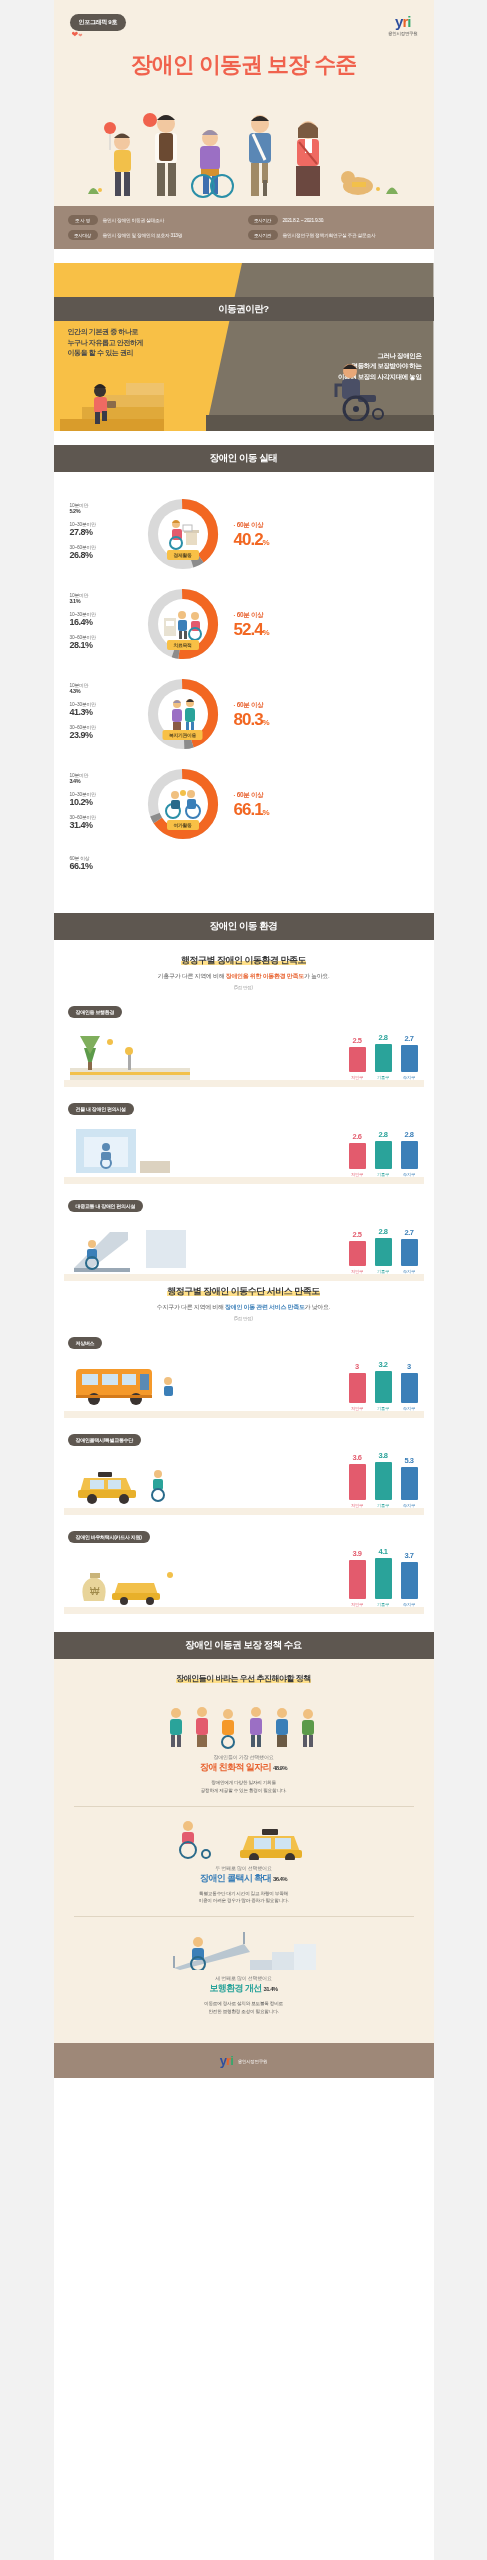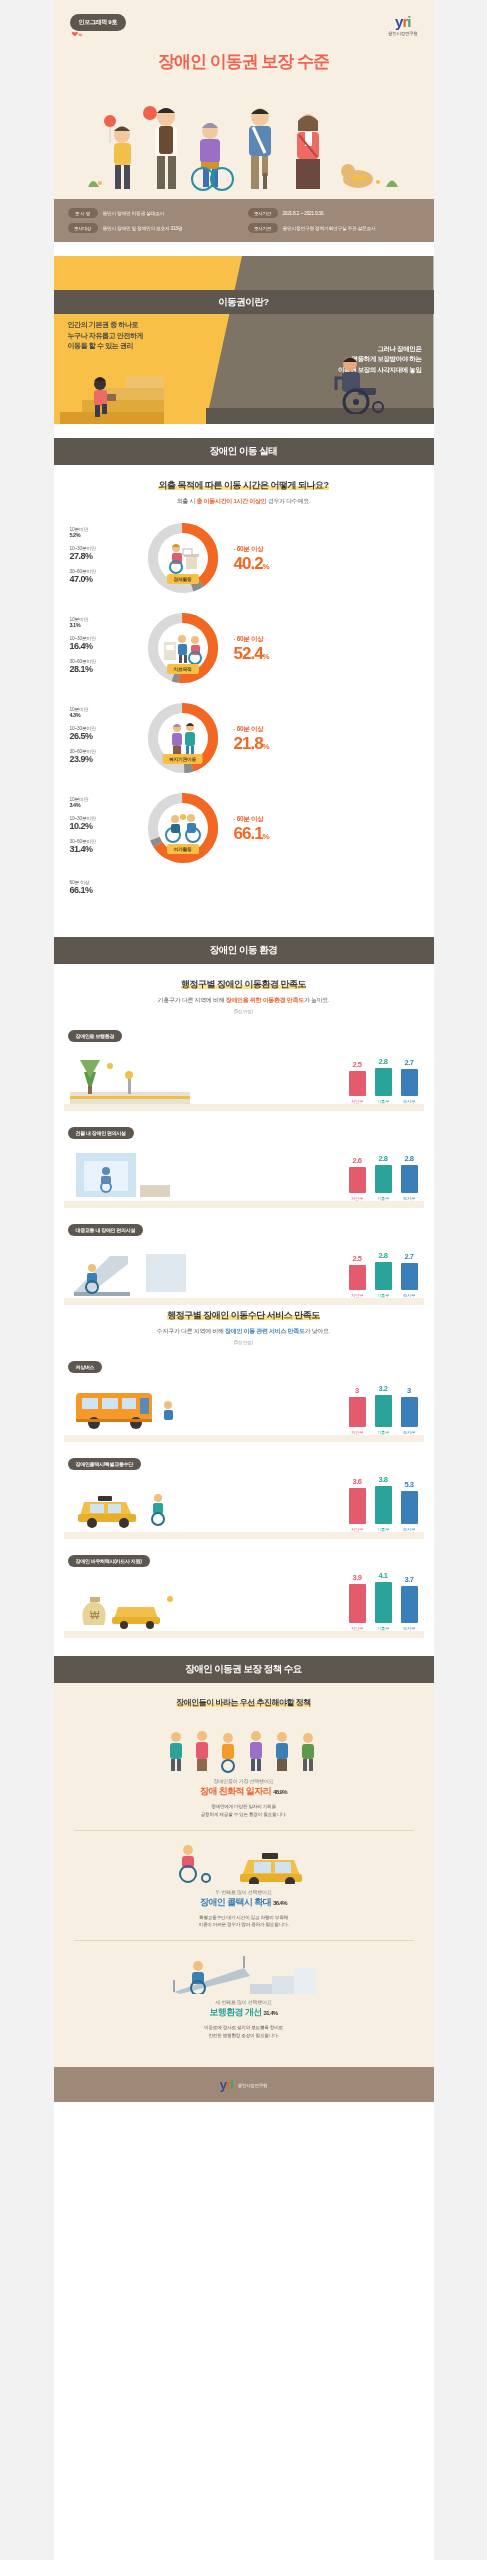--- a/index.html
+++ b/index.html
@@ -17,21 +17,21 @@
     background:#5e5750; color:#fff; font-size:6px; font-weight:bold;
     padding:4px 9px; border-radius:9px; letter-spacing:-.3px;
   }
   .logo { text-align:center; }
   .logo-mark { font-size:15px; font-weight:bold; color:#3b5ba5; letter-spacing:-1px; line-height:1; }
   .logo-mark .d1{color:#2d4e9e;} .logo-mark .d2{color:#e8632a;} .logo-mark .d3{color:#35a86b;}
   .logo-sub { font-size:4.5px; color:#4a4a4a; margin-top:2px; letter-spacing:-.3px; }
 
   .hero-title { text-align:center; margin-top:14px; position:relative; z-index:2; }
   .ht1 { font-size:17px; font-weight:bold; color:#3a3a3a; letter-spacing:-1px; }
-  .ht2 { font-size:17px; font-weight:bold; color:#f0624d; letter-spacing:-1px; margin-top:2px; }
+  .ht2 { font-size:22px; font-weight:bold; color:#f0624d; letter-spacing:-1px; margin-top:2px; }
   .hearts { position:absolute; left:18px; top:30px; color:#f0624d; font-size:8px; z-index:3; }
   .hearts span:nth-child(2){font-size:5px; opacity:.7;}
 
   
   .hero-illo { margin-top:10px; height:110px; position:relative; overflow:hidden; }
 
   .hero-info { background:#9e8878; padding:9px 14px; display:flex; gap:8px; }
   .hero-info-col { flex:1; display:flex; flex-direction:column; gap:5px; }
   .hi-row { display:flex; align-items:center; gap:5px; }
   .hi-lab {
@@ -275,42 +275,34 @@
       <circle cx="36" cy="50" r="3" fill="#2f3345"></circle>
       <circle cx="58" cy="55" r="5" fill="none" stroke="#2f3345" stroke-width="2"></circle>
       <path d="M22 26h-6v12" stroke="#3e4256" stroke-width="3" fill="none"></path>
     </svg>
   </div>
 
   <div class="sec-gap"></div>
 
   <div class="sec-head">장애인 이동 실태</div>
   <div class="stat-body">
-    <div class="q-head">
-      <div class="q-title">
-        <span class="mark">외출 목적에 따른 이동 시간은 어떻게 되나요?</span>
-      </div>
-      <div class="q-sub">
-        <span>외출 시 </span><span class="hl">총 이동시간이 1시간 이상인</span><span> 경우가 다수예요.</span>
-      </div>
-    </div>
 
     <div class="donut-row">
       <div class="donut-labels">
         <div class="dl small">
           <div class="dl-k">10분미만</div>
           <div class="dl-v"><span>5.2</span>%</div>
         </div>
         <div class="dl">
           <div class="dl-k">10~30분미만</div>
           <div class="dl-v"><span>27.8</span>%</div>
         </div>
         <div class="dl">
           <div class="dl-k">30~60분미만</div>
-          <div class="dl-v"><span>47.0</span>%</div>
+          <div class="dl-v"><span>26.8</span>%</div>
         </div>
       </div>
       <div class="donut">
         <svg class="donut-svg" viewBox="0 0 42 42">
           <circle cx="21" cy="21" r="15.9" fill="none" stroke="#d9d9d9" stroke-width="6"></circle>
           <circle cx="21" cy="21" r="15.9" fill="none" stroke="#f26722" stroke-width="6" stroke-dasharray="40.2 59.8" stroke-dashoffset="0" pathLength="100"></circle>
           <circle cx="21" cy="21" r="15.9" fill="none" stroke="#8c8c8c" stroke-width="6" stroke-dasharray="5.2 94.8" stroke-dashoffset="-40.2" pathLength="100"></circle>
         </svg>
         <div class="donut-center">
           <svg width="40" height="34" viewBox="0 0 40 34">
@@ -382,21 +374,21 @@
     </div>
 
     <div class="donut-row">
       <div class="donut-labels">
         <div class="dl small">
           <div class="dl-k">10분미만</div>
           <div class="dl-v"><span>4.3</span>%</div>
         </div>
         <div class="dl">
           <div class="dl-k">10~30분미만</div>
-          <div class="dl-v"><span>26.5</span>%</div>
+          <div class="dl-v"><span>41.3</span>%</div>
         </div>
         <div class="dl">
           <div class="dl-k">30~60분미만</div>
           <div class="dl-v"><span>23.9</span>%</div>
         </div>
       </div>
       <div class="donut">
         <svg class="donut-svg" viewBox="0 0 42 42">
           <circle cx="21" cy="21" r="15.9" fill="none" stroke="#d9d9d9" stroke-width="6"></circle>
           <circle cx="21" cy="21" r="15.9" fill="none" stroke="#f26722" stroke-width="6" stroke-dasharray="45.3 54.7" stroke-dashoffset="0" pathLength="100"></circle>
@@ -415,21 +407,21 @@
               <rect x="25" y="25" width="3" height="8" fill="#3b7fb8"></rect>
           </svg>
         </div>
         <div class="donut-tag">복지기관이용</div>
       </div>
       <div class="donut-big">
         <div class="db-k">
           <span class="leader">·</span> <span>60분 이상</span>
         </div>
         <div class="db-v">
-          <span>21.8</span><sub>%</sub>
+          <span>80.3</span><sub>%</sub>
         </div>
       </div>
     </div>
 
     <div class="donut-row">
       <div class="donut-labels">
         <div class="dl small">
           <div class="dl-k">10분미만</div>
           <div class="dl-v"><span>3.4</span>%</div>
         </div>

